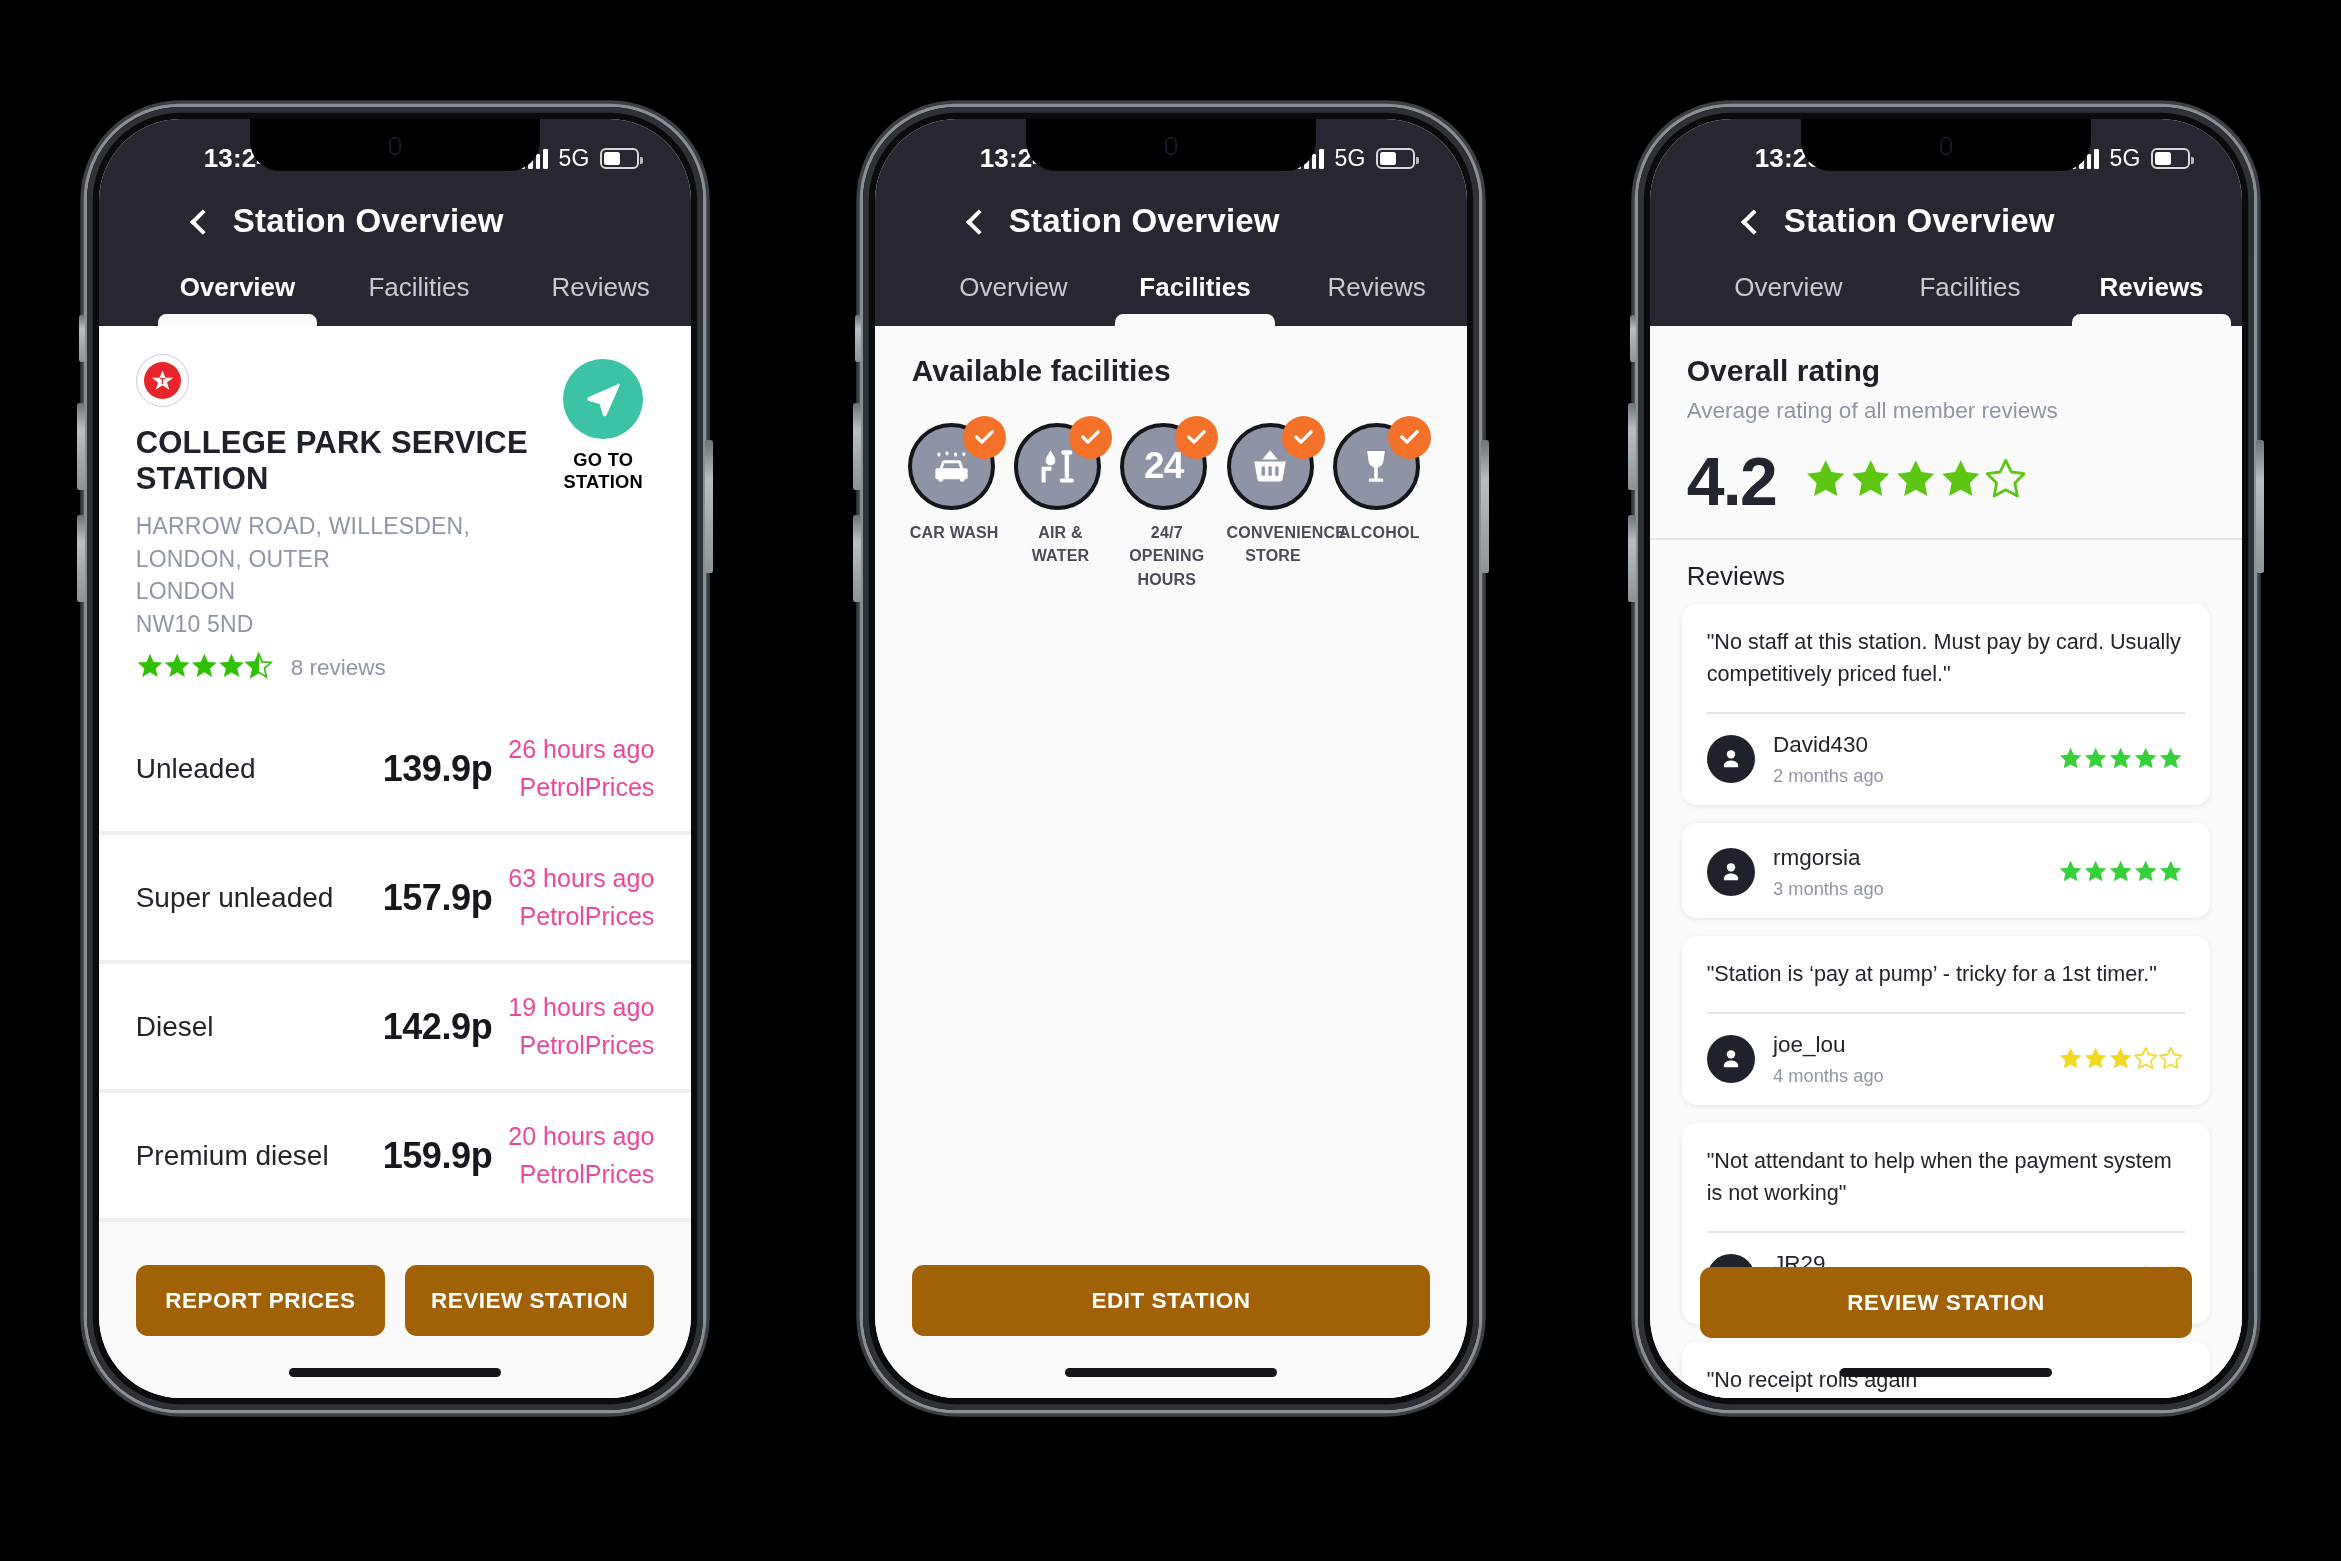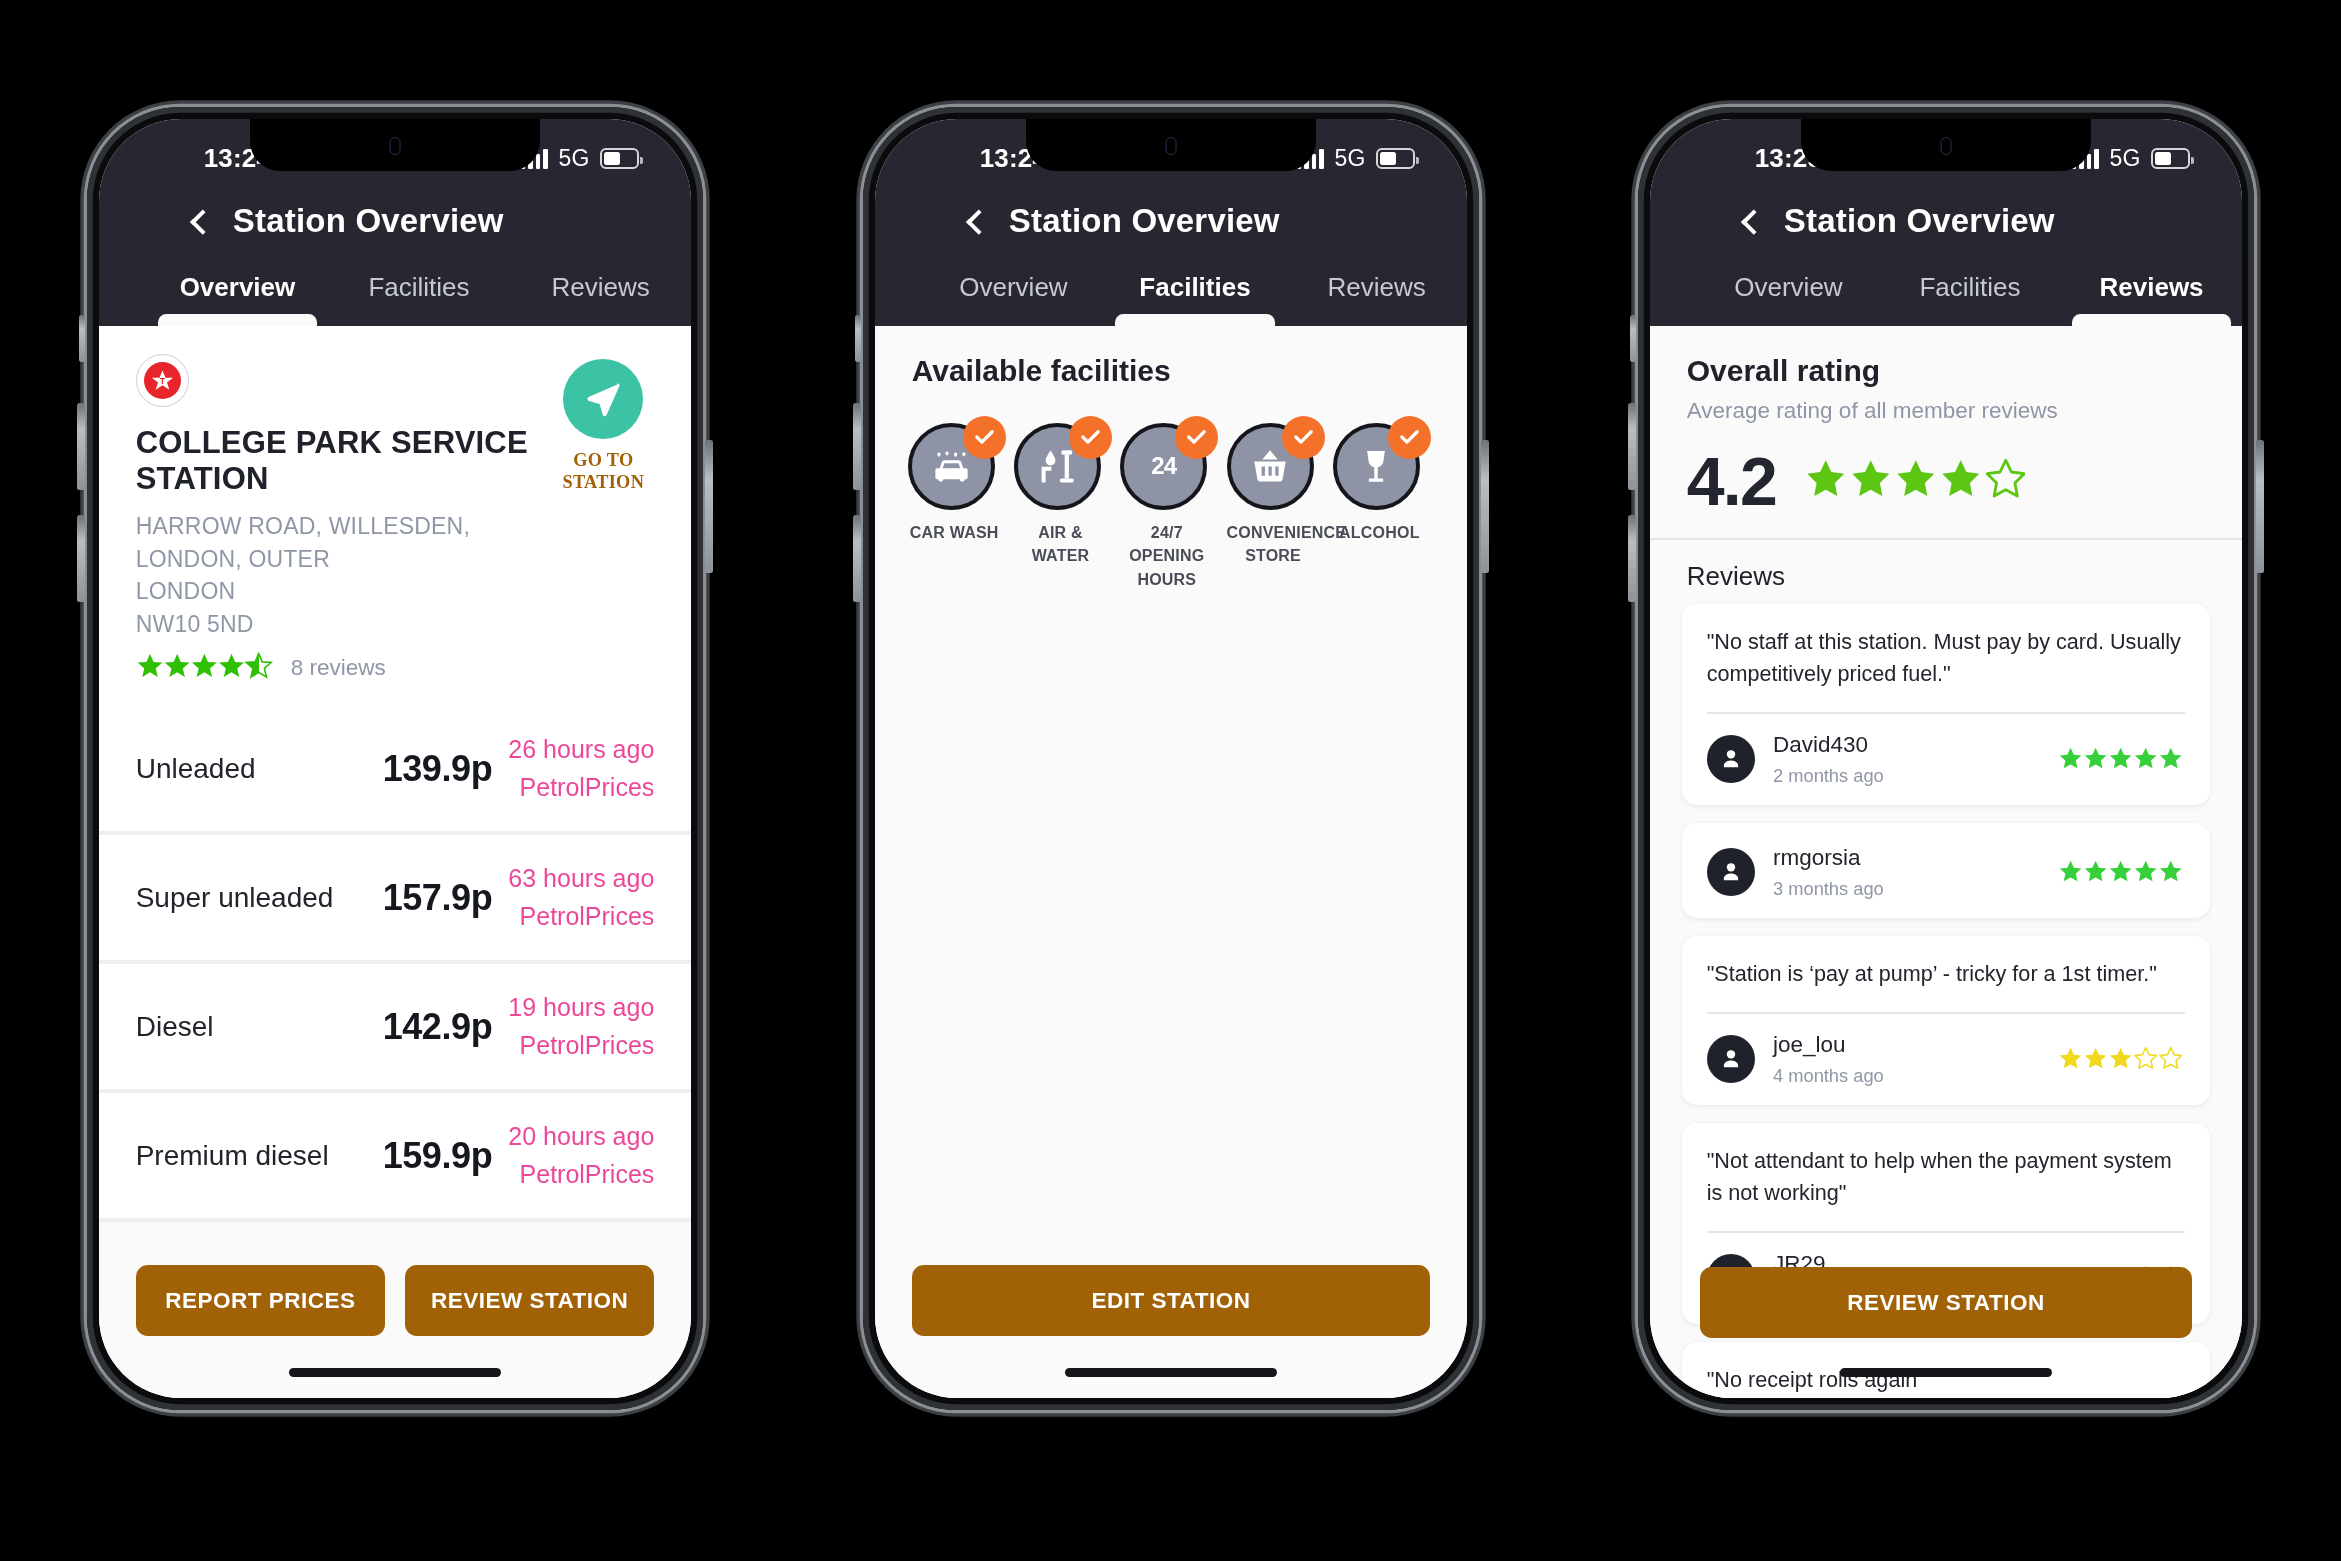--- a/index.html
+++ b/index.html
@@ -89,22 +89,22 @@
   .station-name { font-size: 31px; font-weight: 700; color: #20222b;
                   margin-top: 18.3px; letter-spacing:0.2px; }
   .station-addr { font-size: 23px; color: #8f96a6; margin-top: 13.3px; line-height: 1.42;
                   max-width: 441px; letter-spacing:0.2px; }
   .rating-row { display:flex; align-items:center; gap: 15px; margin-top: 11.7px; }
   .reviews-count { font-size: 22.5px; color: #8f96a6; }
 
   .goto { position:absolute; right: 37px; top: 33px; width: 102px; text-align:center; }
   .goto-circle { width: 80px; height: 80px; border-radius:50%; background:#3cc2a4;
                  margin: 0 auto; display:flex; align-items:center; justify-content:center; }
-  .goto-label { margin-top: 10px; color:#a16207; font-size: 18.3px; font-weight: 700;
-                line-height: 1.25; letter-spacing:0.3px;font-family:Liberation Serif, serif; }
+  .goto-label { margin-top: 10px; color:#000000; font-size: 18.3px; font-weight: 700;
+                line-height: 1.25; letter-spacing:0.3px; }
 
   
   .fuel-list { }
   .fuel-row { background:#fff; display:flex; align-items:center; padding: 25px 37px;
               border-bottom: 4.2px solid #efeff2; }
   .fuel-name { flex:1; font-size: 28px; color:#22242c; }
   .fuel-price { font-size: 36px; font-weight: 700; color:#16181f; width: 158px;
                 text-align:right; letter-spacing:-0.4px; }
   .fuel-meta { width: 162px; text-align:right; font-size: 25px; color:#ec4899;
                line-height: 1.5; padding-left: 13.3px; }
@@ -123,21 +123,21 @@
   .fac-grid { display:flex; gap: 13.3px; padding: 35px 33px 0; }
   .fac { width: 93px; text-align:center; position:relative; }
   .fac-circle { width: 87px; height: 87px; border-radius:50%; background:#8e94a6;
                 border: 4.2px solid #15161b; display:flex; align-items:center;
                 justify-content:center; position:relative; }
   .fac-check { position:absolute; right: -5px; top: -6.7px; width: 43px; height:43px;
                border-radius:50%; background:#f4712a; display:flex; align-items:center;
                justify-content:center; }
   .fac-label { margin-top: 11.7px; font-size: 16px; color:#4a4d57; font-weight:600;
                line-height: 1.45; letter-spacing:0.2px; }
-  .fac-24 { color:#fff; font-size: 24px; font-weight: 800; letter-spacing:-0.8px; }
+  .fac-24 { color:#fff; font-size: 37px; font-weight: 800; letter-spacing:-0.8px; }
 
   
   .ov-head { background:#fafafb; padding: 28px 37px 25px; }
   .ov-title { font-size: 30px; font-weight: 700; color:#20222b; }
   .ov-sub { font-size: 22.5px; color:#8f96a6; margin-top: 10px; }
   .ov-score { display:flex; align-items:center; gap: 28px; margin-top: 25px; }
   .ov-num { font-size: 68px; font-weight: 800; color:#24262f; letter-spacing:-1.7px;
             line-height: .95; }
   .ov-rule { height: 1.7px; background:#e4e5ea; }
   .rev-head { font-size: 26px; color:#20222b; padding: 21.6px 37px 11.7px; }

